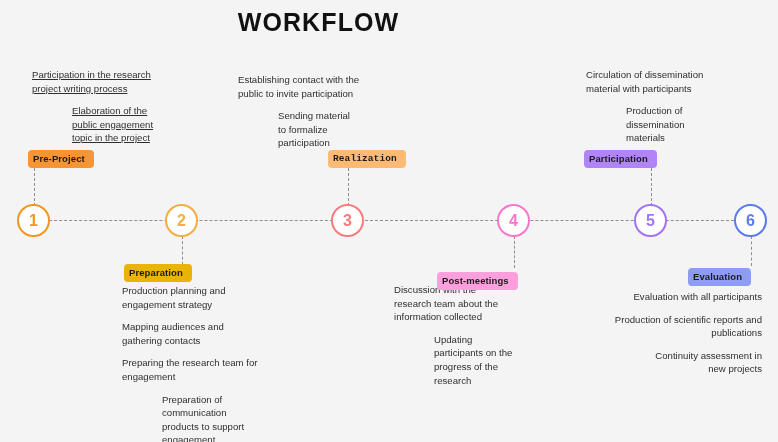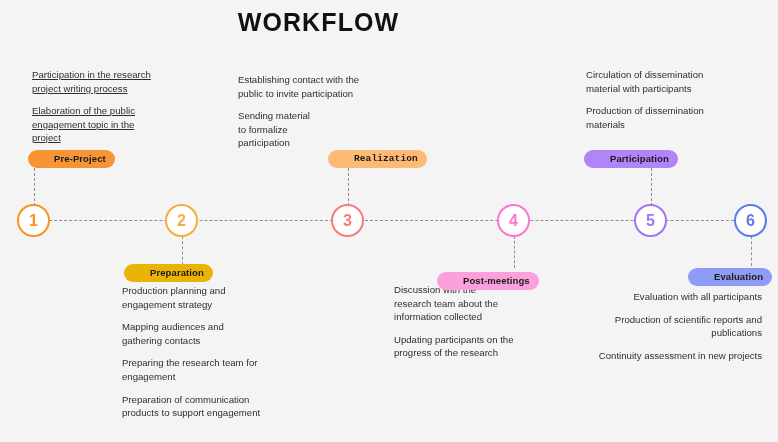--- a/index.html
+++ b/index.html
@@ -69,40 +69,40 @@
     position: absolute;
     width: 0;
     border-left: 1.4px dashed #8e8e8e;
     z-index: 2;
   }
 
   
   .badge {
     position: absolute;
     display: inline-block;
-    padding: 3px 9px 4px 26px;
-    border-radius: 9px;
+    padding: 3px 9px 4px 5px;
+    border-radius: 4px;
     font-size: 9.5px;
     font-weight: bold;
     color: #1b1b1b;
     white-space: nowrap;
     letter-spacing: 0.1px;
     z-index: 4;
   }
 
   
   .block {
     position: absolute;
     font-size: 9.6px;
     line-height: 1.42;
     color: #2f2f2f;
     z-index: 2;
   }
   .block p { margin: 0 0 9px 0; }
-  .block p:last-child { margin-bottom: 0; }
+  .block p:last-child { margin-bottom: 0; margin-left: 40px; }
   .block.right-align { text-align: right; }
 </style>
 </head>
 <body>
 
 <div class="canvas">
 
   <div class="title">WORKFLOW</div>
 
   <div class="rail"></div>

